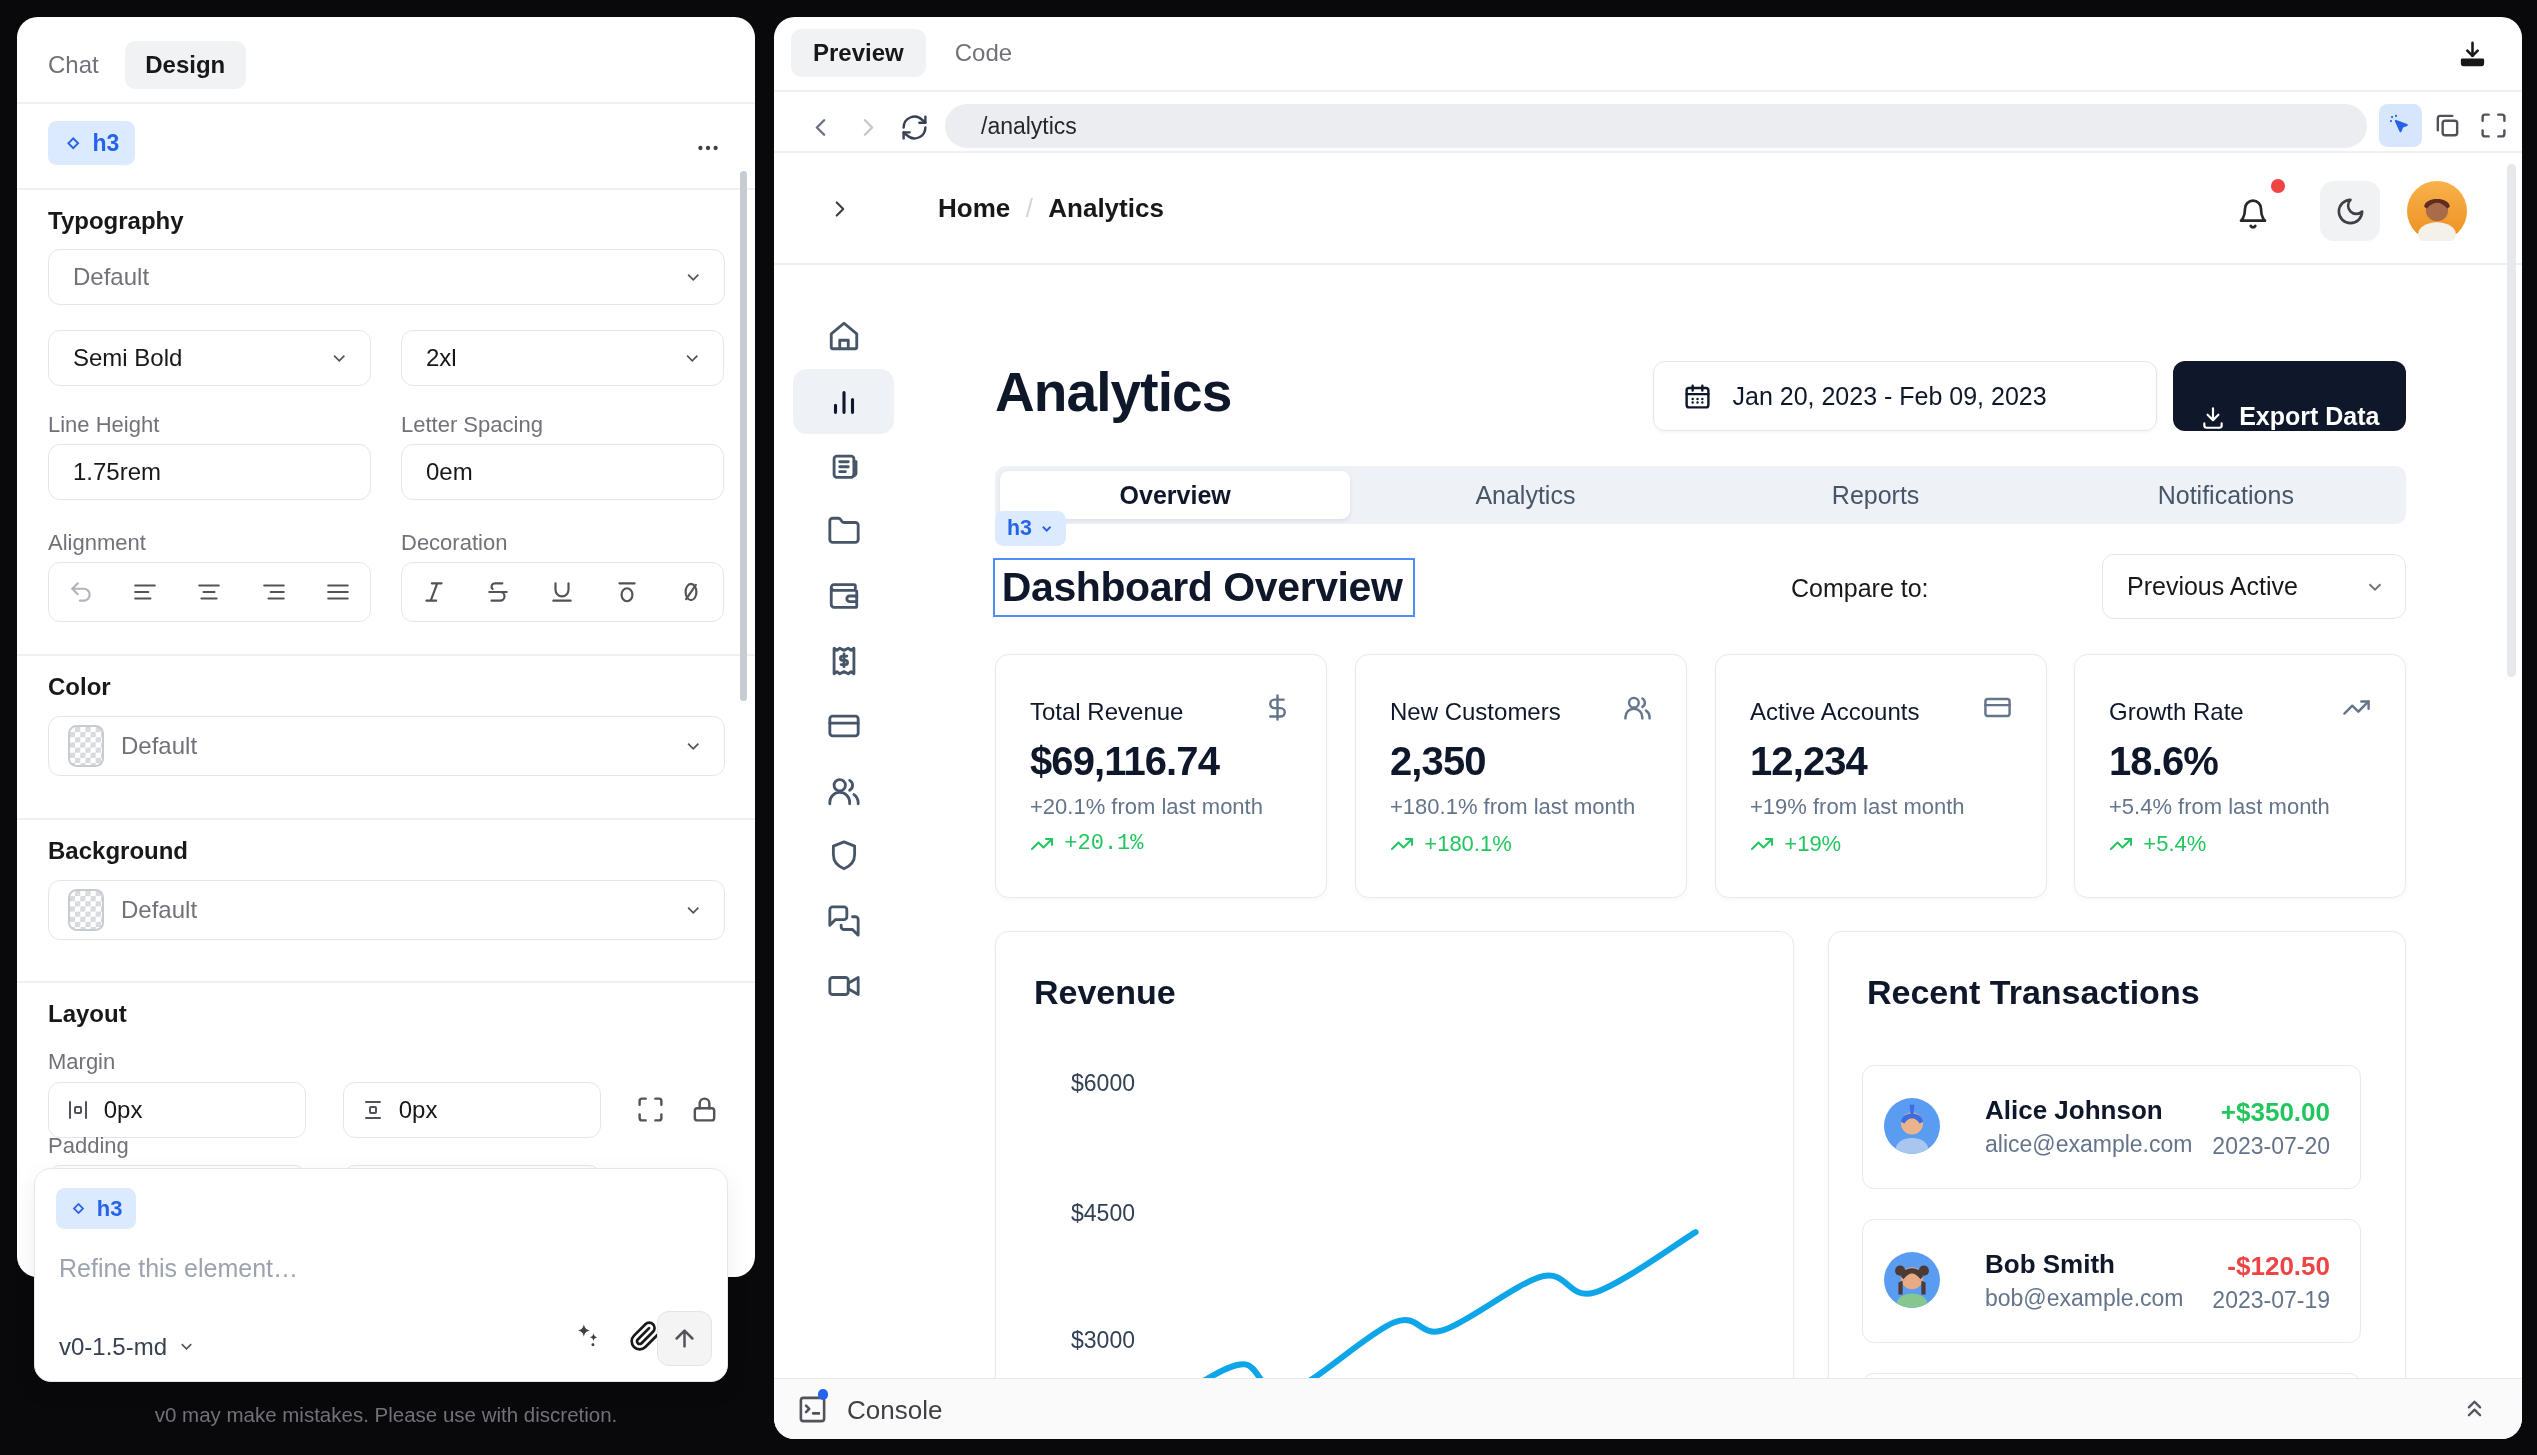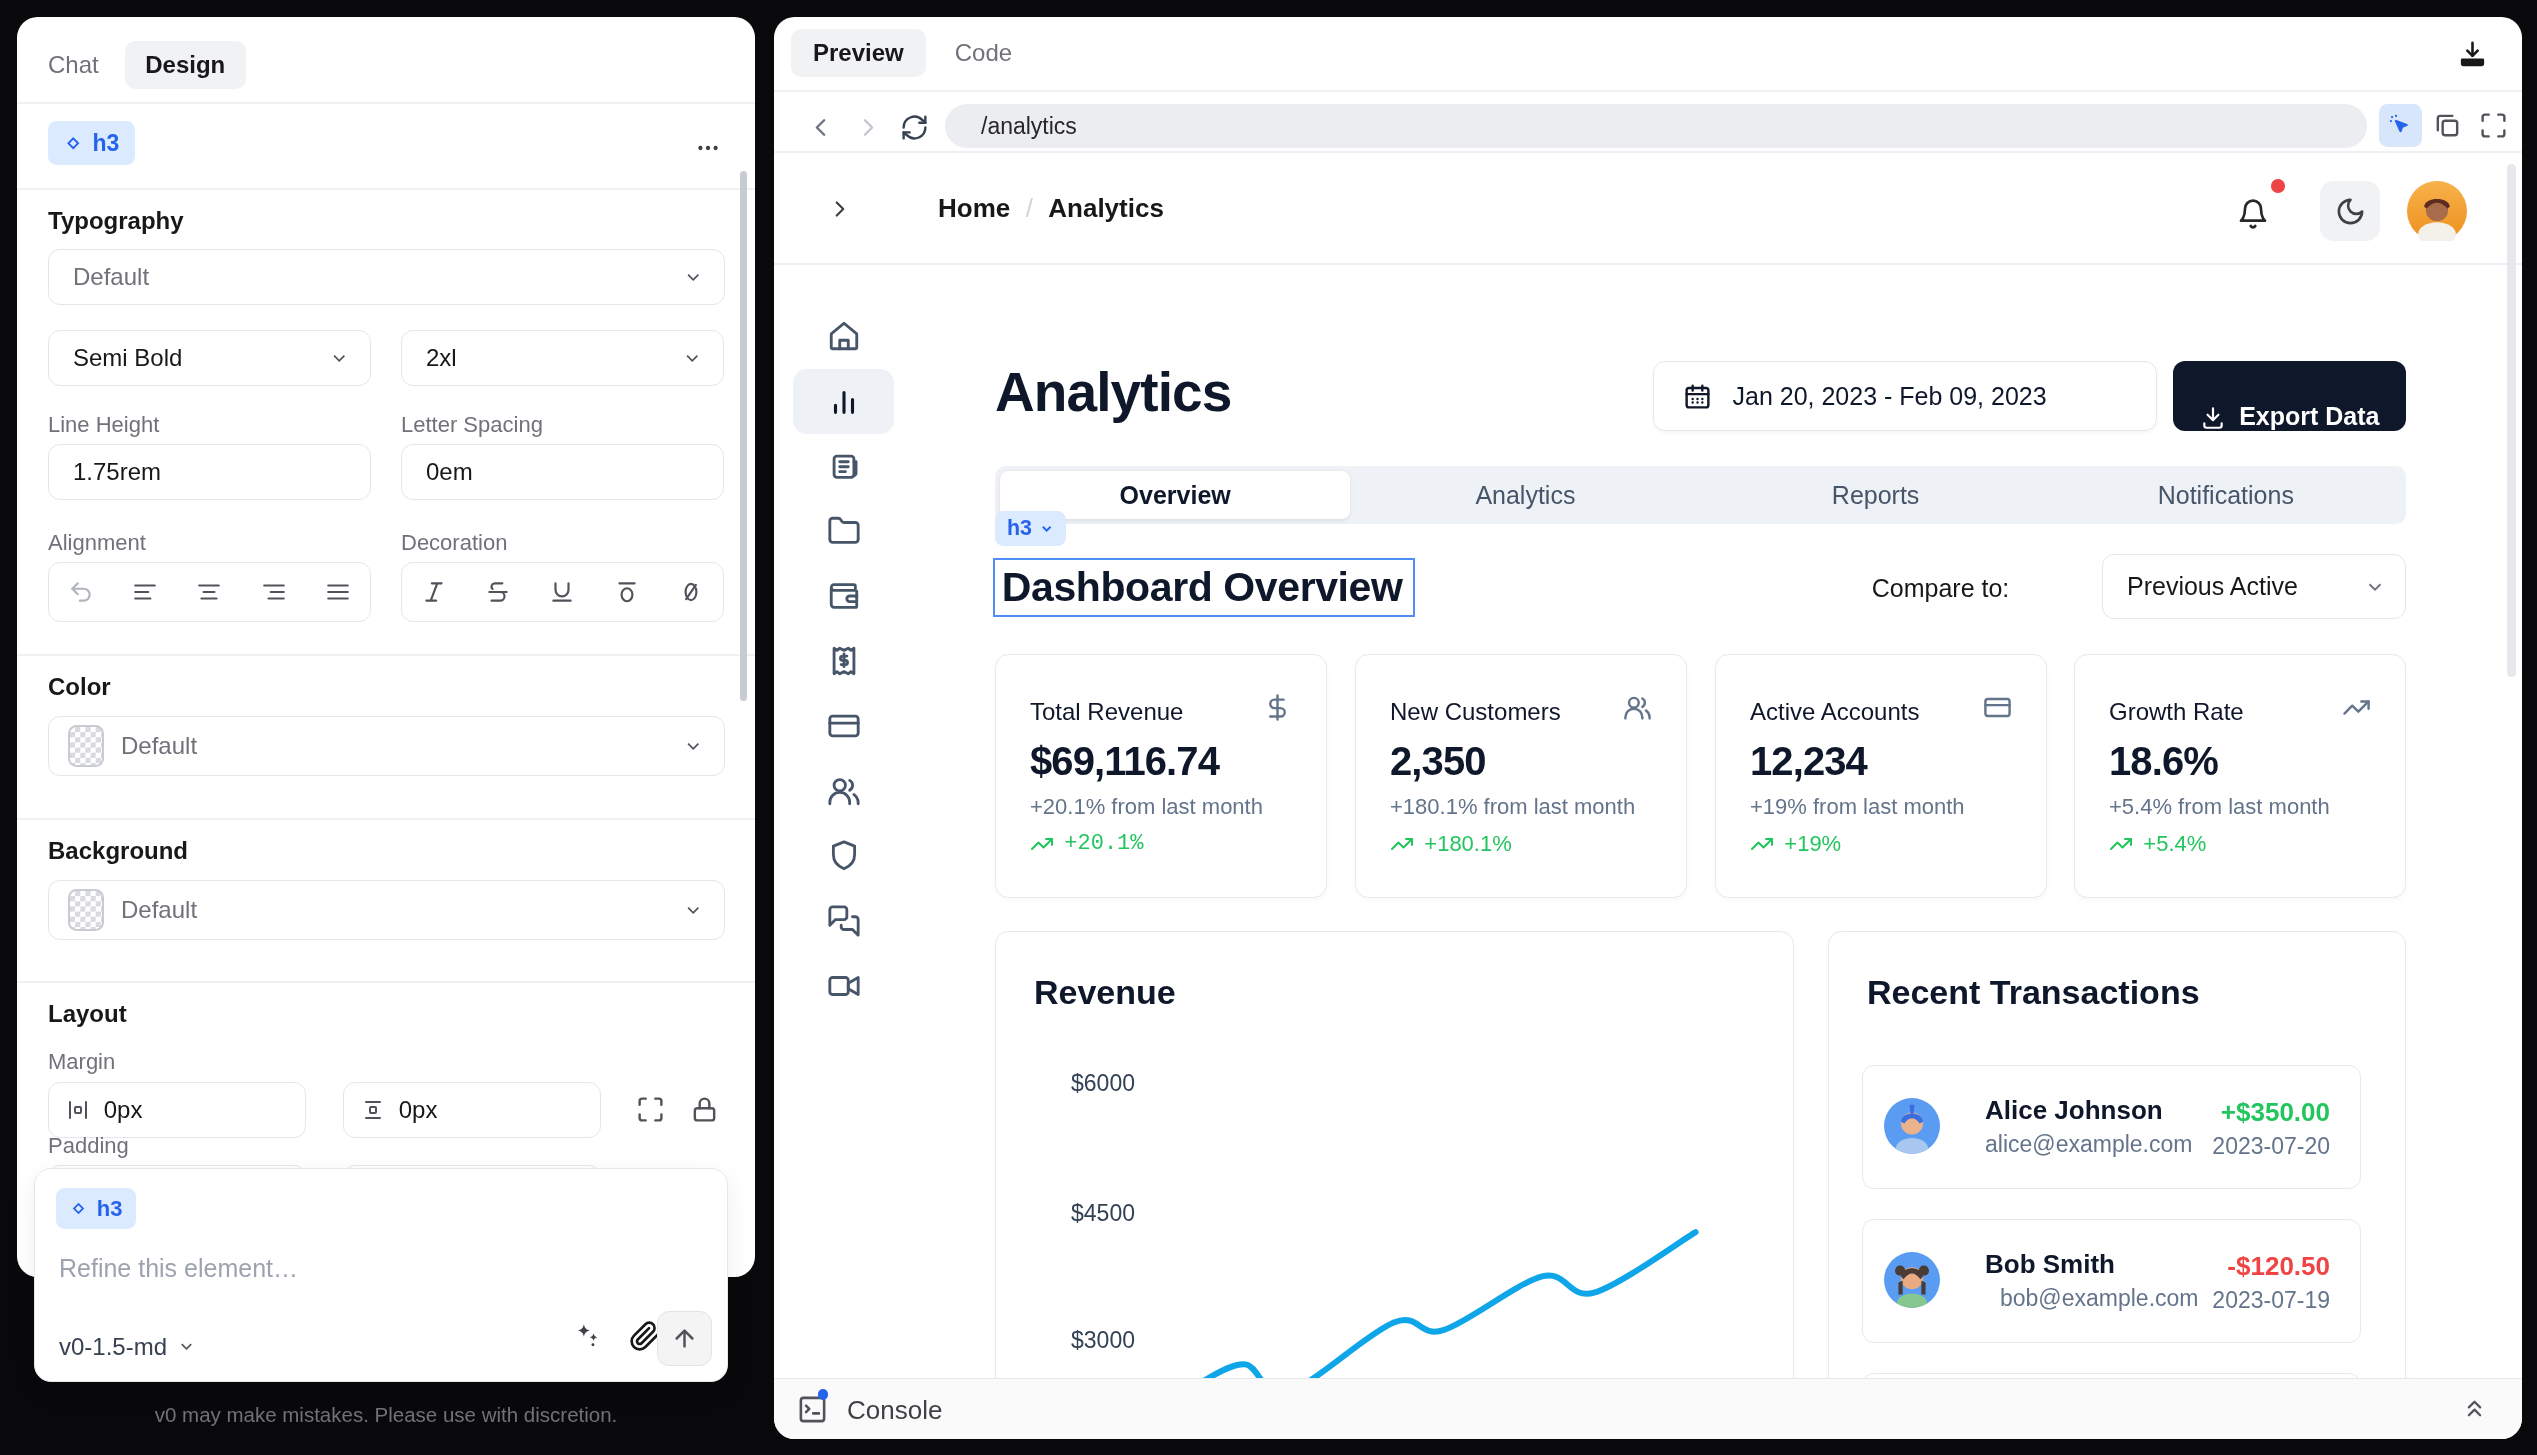--- a/index.html
+++ b/index.html
@@ -474,21 +474,21 @@
           <span>h3</span>
           <span>
               <svg width="15.4" height="15.4" viewBox="0 0 24 24" fill="none" stroke="#2563eb" stroke-width="3">
                 <path d="m6 9 6 6 6-6"></path>
               </svg>
             </span>
         </div>
         <div style="position:absolute;left:219px;top:541px;width:422px;height:59px;border:2.6px solid #4f8ef7;box-sizing:border-box;display:flex;align-items:center;z-index:2;background:#fff;">
           <span style="margin-left:6.8px;font-size:41px;font-weight:700;color:#0f172a;letter-spacing:-0.4px;">Dashboard Overview</span>
         </div>
-        <div style="position:absolute;left:1017px;top:557px;width:299px;text-align:center;font-size:25px;color:#18181b;">Compare to:</div>
+        <div style="position:absolute;left:1017px;top:557px;width:299px;text-align:left;font-size:25px;color:#18181b;">Compare to:</div>
         <div style="position:absolute;left:1328px;top:537px;width:304px;height:65px;border:1.7px solid #e3e7ec;border-radius:12px;display:flex;align-items:center;box-sizing:border-box;">
           <span style="margin-left:24px;font-size:25px;color:#18181b;flex:1;">Previous Active</span>
           <span style="margin-right:19px;color:#71717a;">
               <svg width="22" height="22" viewBox="0 0 24 24" fill="none" stroke="currentColor" stroke-width="2">
                 <path d="m6 9 6 6 6-6"></path>
               </svg>
             </span>
         </div>
 
         <div class="card" style="left:221px;top:637px;width:332px;height:244px;">
@@ -619,21 +619,21 @@
                   <circle cx="33" cy="31" r="13" fill="#e8ab84"></circle>
                   <path d="M20 29c1-13 25-13 26 0l-3 3c-7-9-13-9-20 0z" fill="#4a3b34"></path>
                   <circle cx="19" cy="22" r="6" fill="#4a3b34"></circle>
                   <circle cx="47" cy="22" r="6" fill="#4a3b34"></circle>
                   <path d="M22 34v16h-5V36zM44 34v16h5V36z" fill="#4a3b34"></path>
                   <ellipse cx="33" cy="61" rx="18" ry="12" fill="#86c78f"></ellipse>
                 </g>
               </svg>
             </span>
           <div style="position:absolute;left:122px;top:29px;font-size:26px;font-weight:700;color:#0f172a;">Bob Smith</div>
-          <div style="position:absolute;left:122px;top:65px;font-size:23px;color:#64748b;margin-left:15px;">bob@example.com</div>
+          <div style="position:absolute;left:122px;top:65px;font-size:23px;color:#64748b;">bob@example.com</div>
           <div style="position:absolute;right:30px;top:31px;font-size:26px;font-weight:700;color:#ef4444;">-$120.50</div>
           <div style="position:absolute;right:30px;top:67px;font-size:23px;color:#64748b;">2023-07-19</div>
         </div>
         <div class="txcard" style="left:1088px;top:1356px;width:499px;height:68px;"></div>
 
       </div>
     </div>
 
     <div class="scroll-thumb" style="left:1733px;top:147px;width:8.5px;height:513px;background:#e6e8ec;"></div>
 

